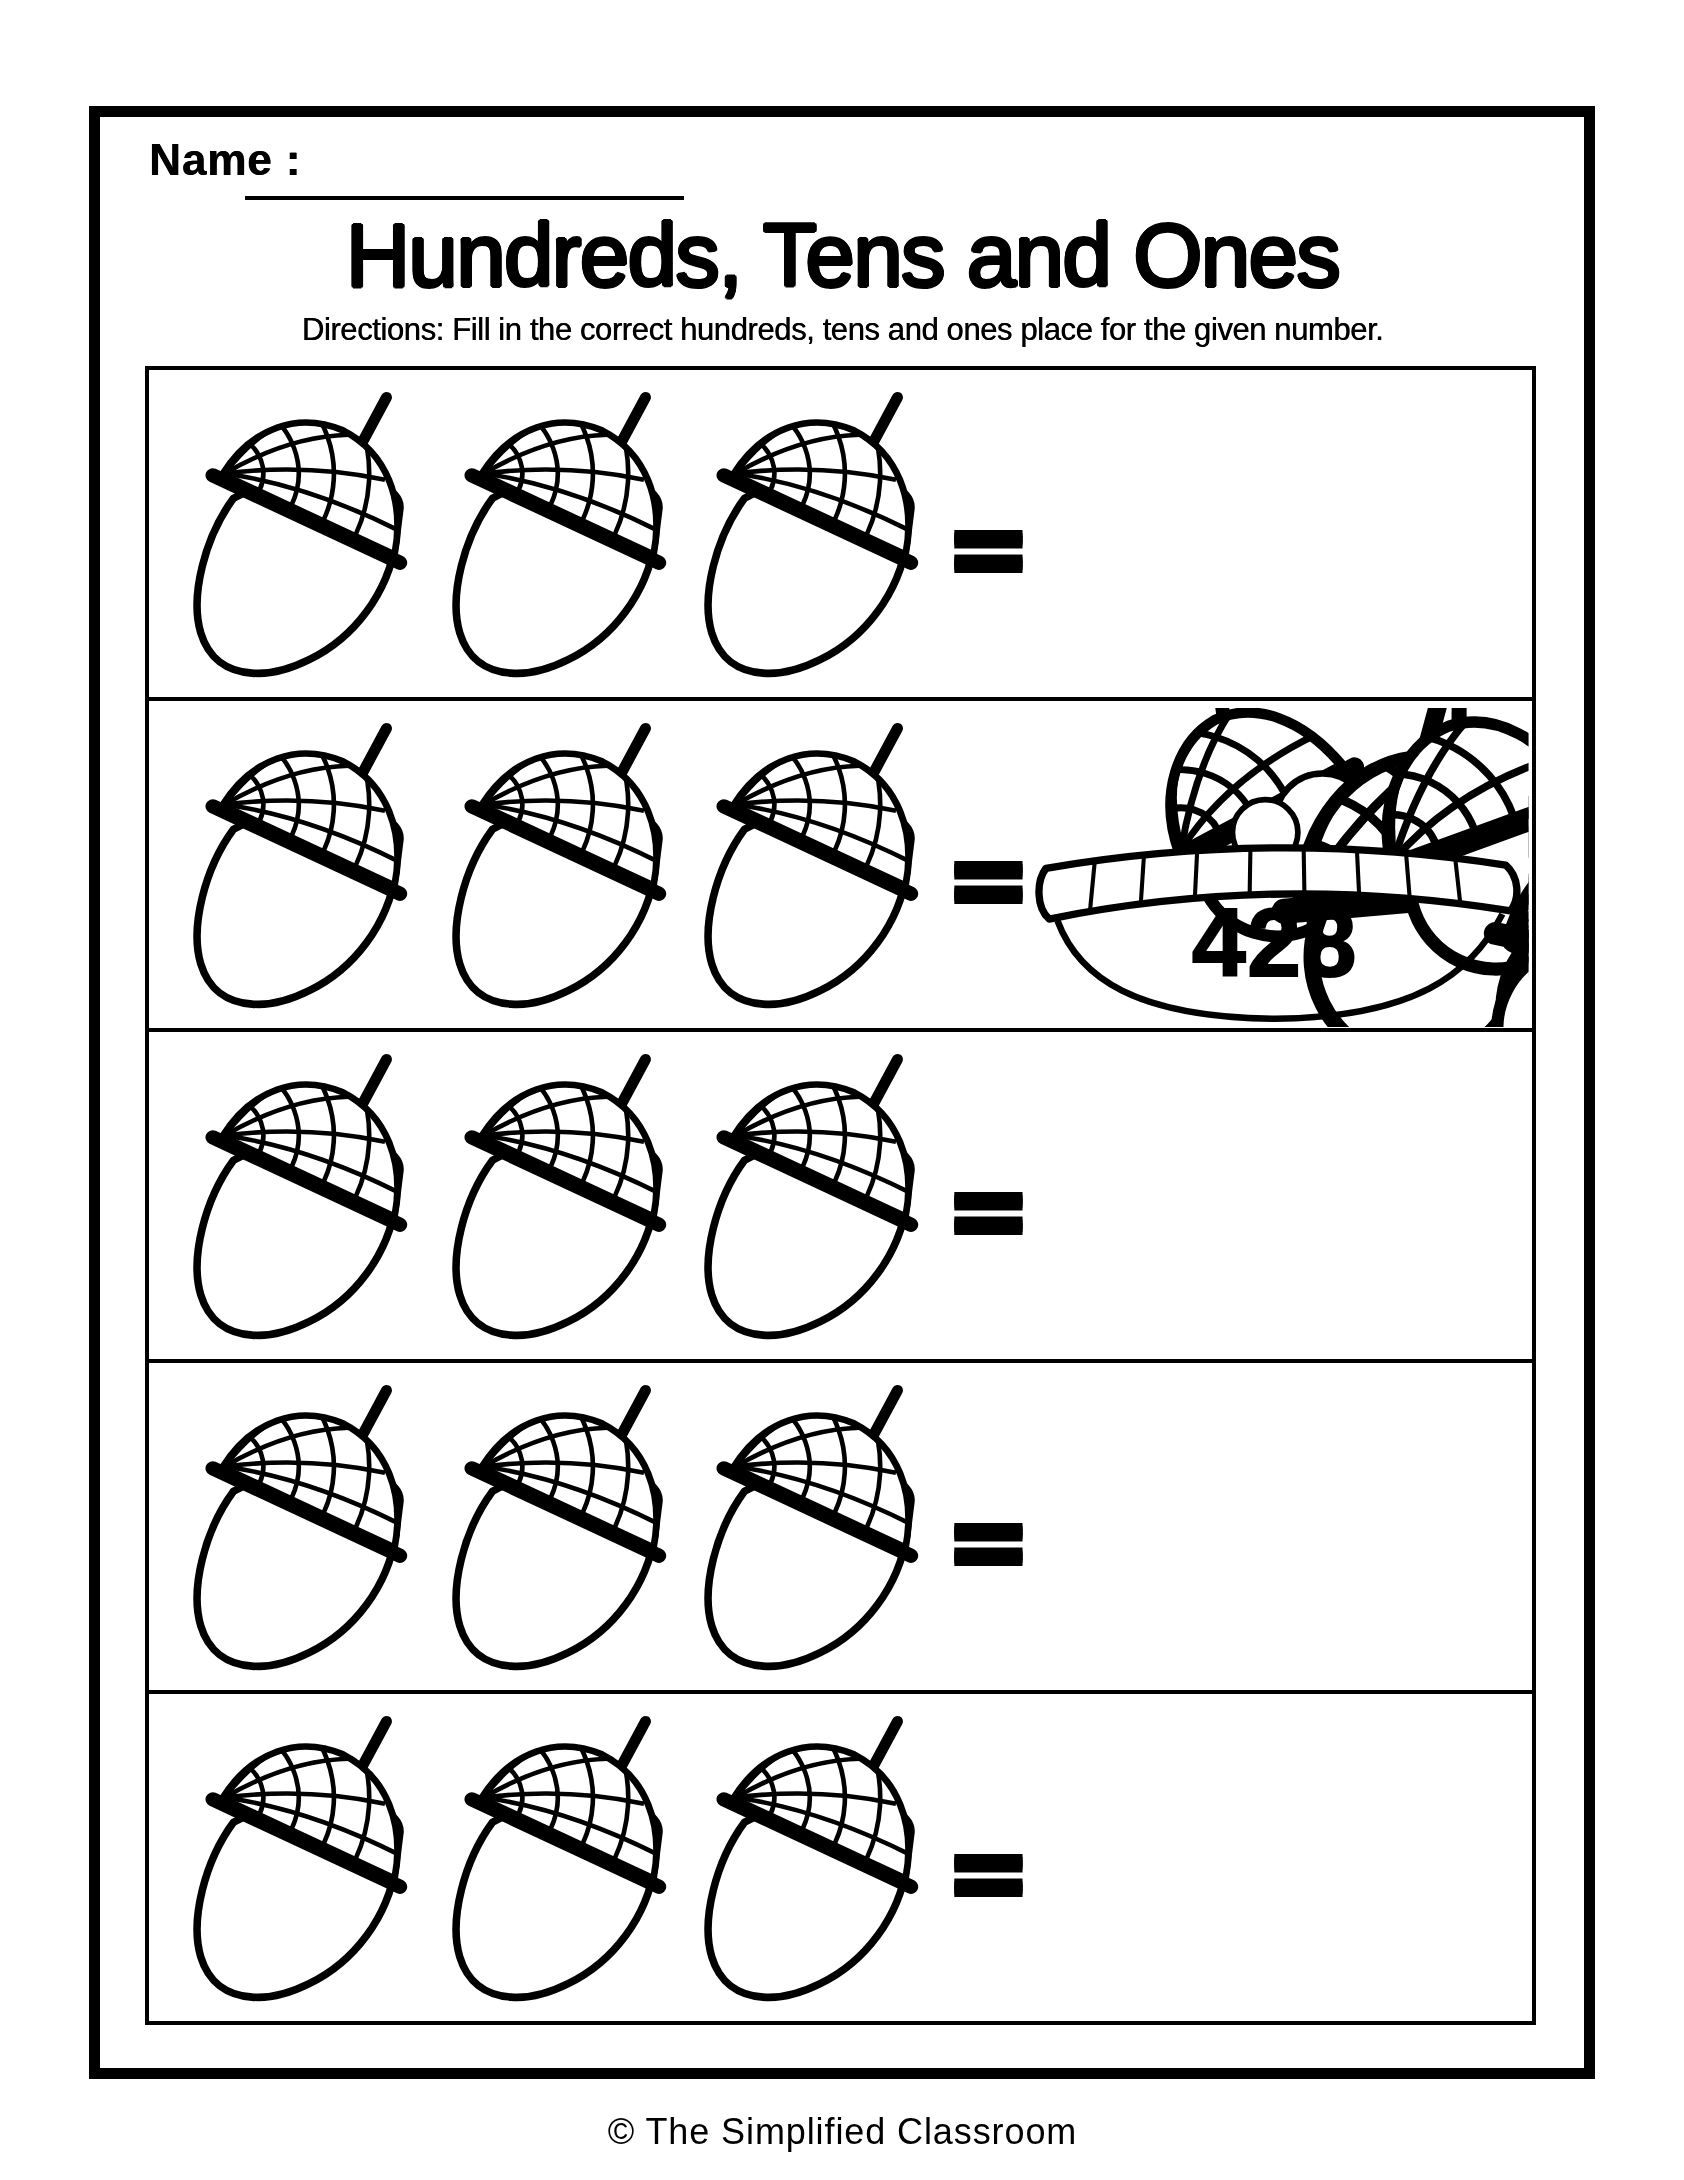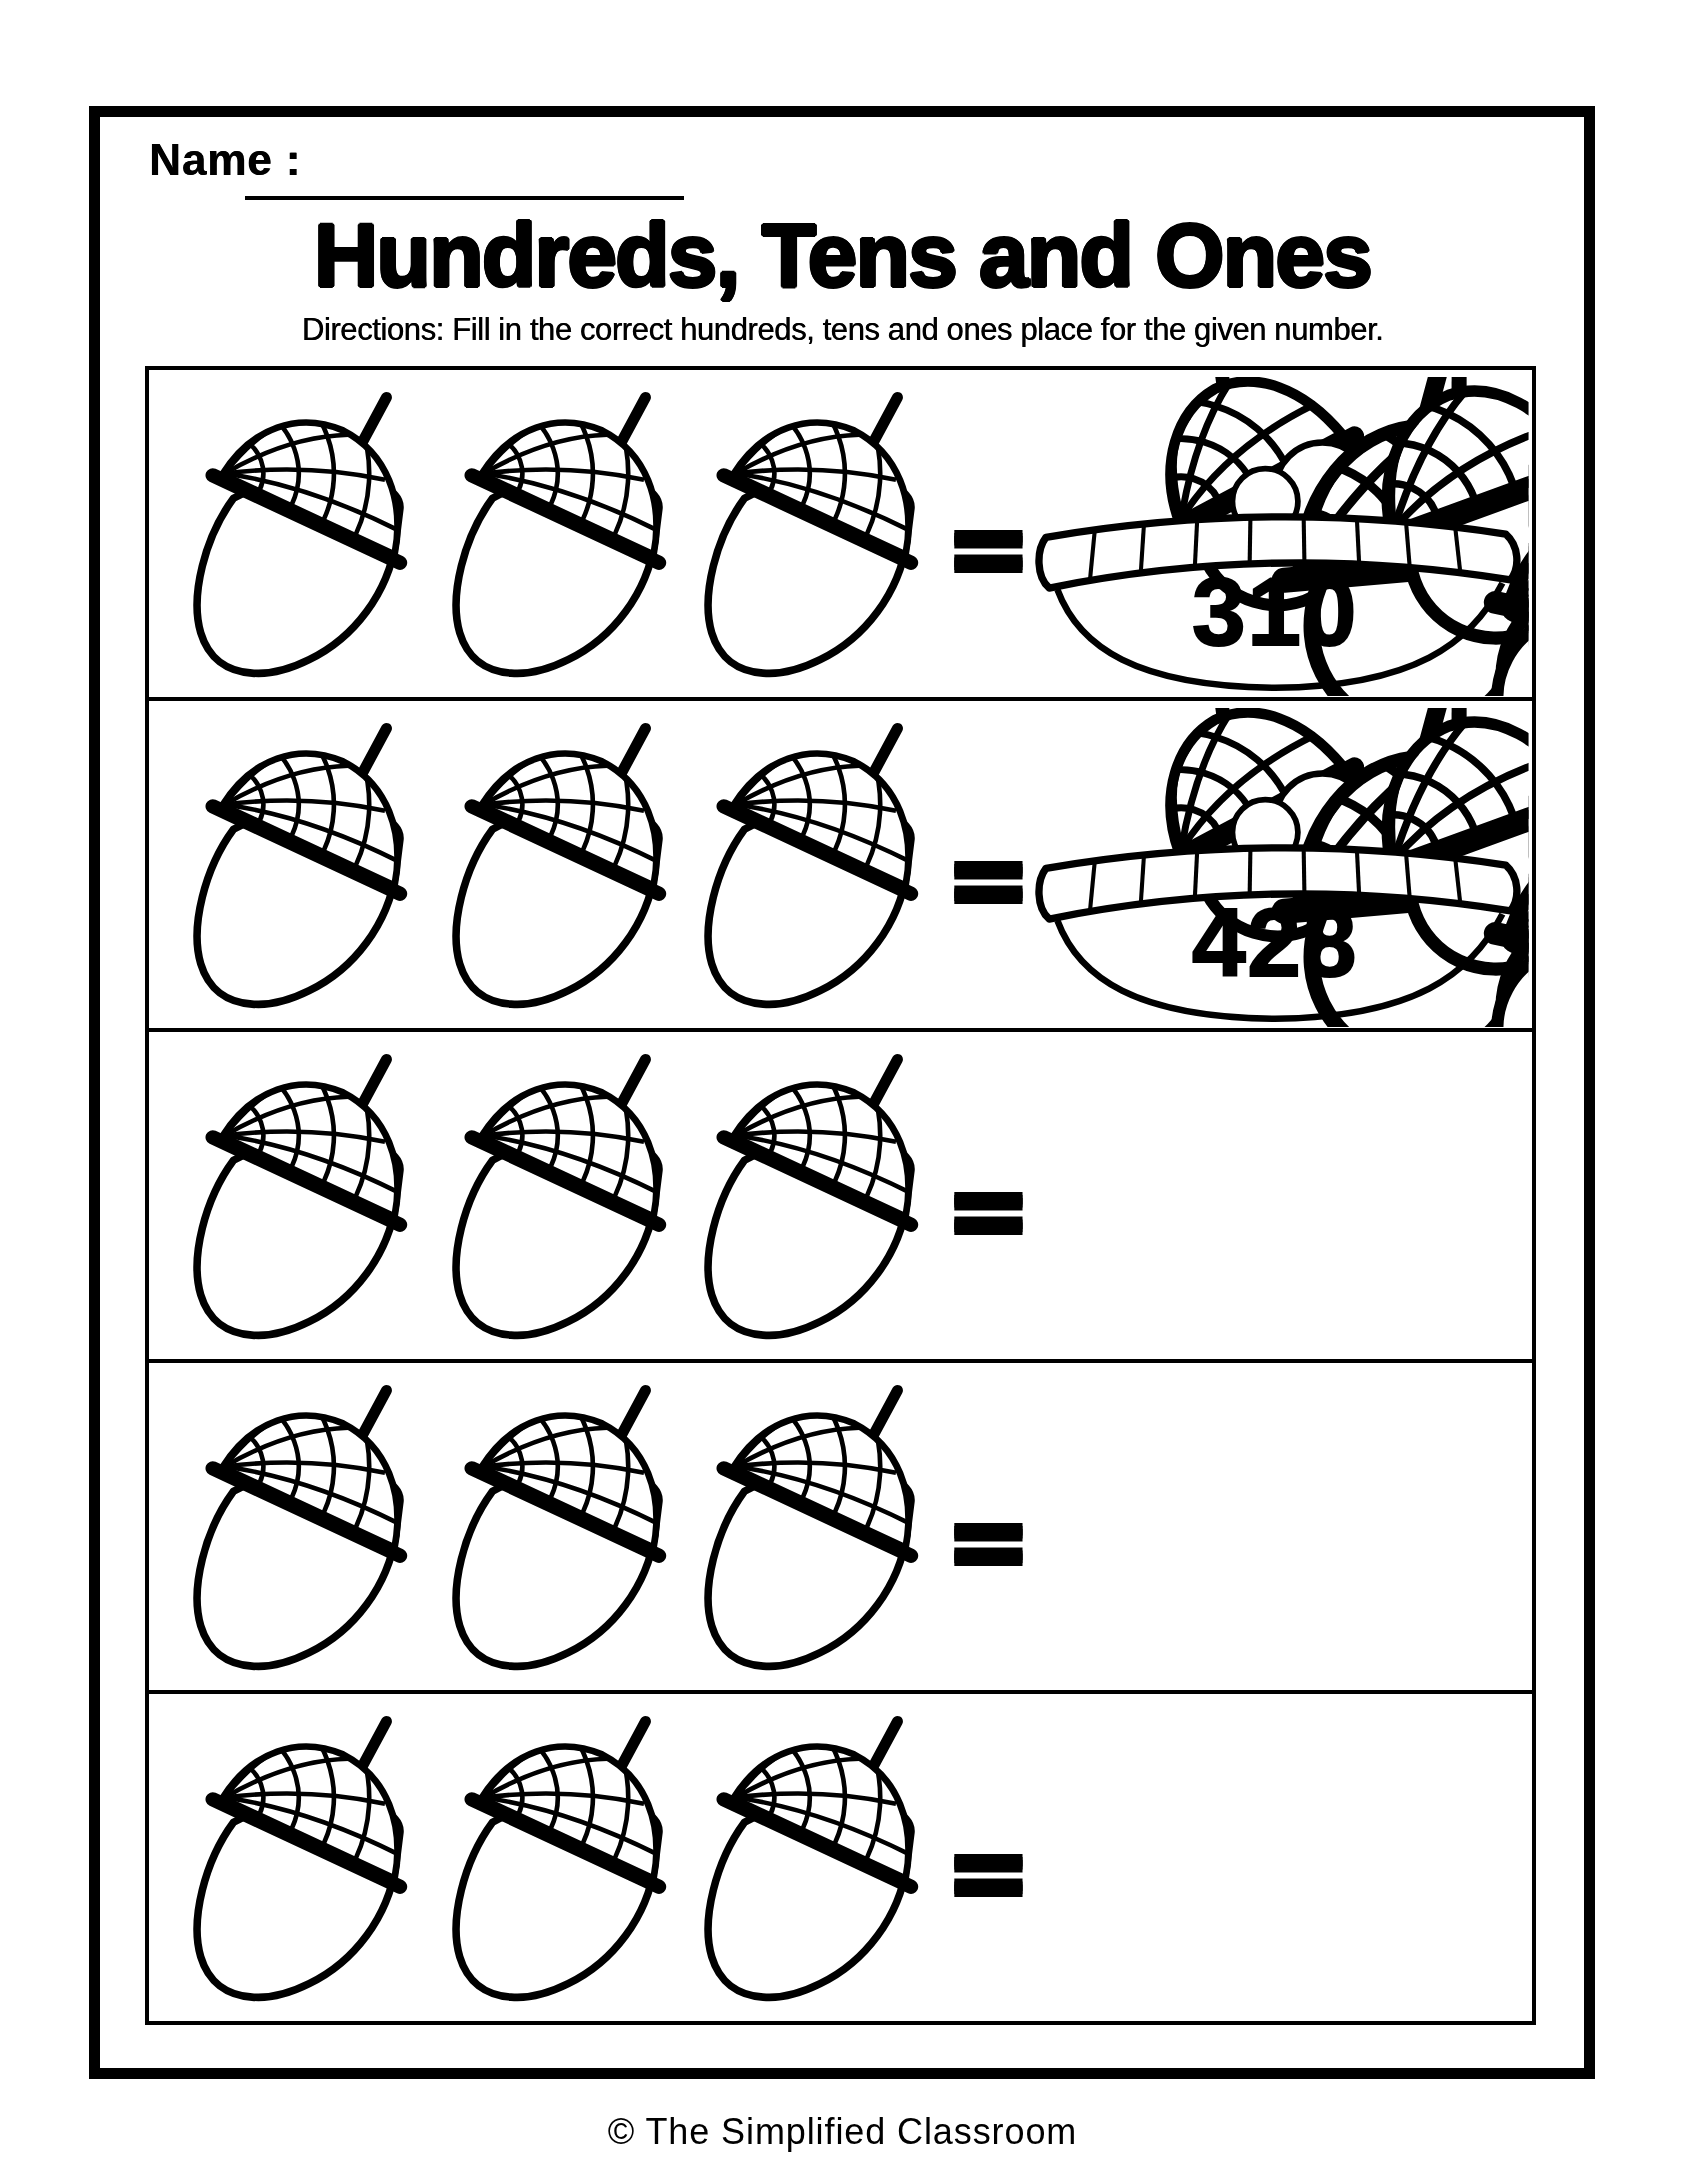--- a/index.html
+++ b/index.html
@@ -14,21 +14,21 @@
   .name-label{
     position:absolute;left:117px;top:135px;font-size:44px;font-weight:700;
     letter-spacing:0.9px;text-shadow:0.6px 0 #000;margin-left:32px;
   }
   .name-line{
     position:absolute;left:245px;top:143px;width:439px;height:53px;
     border-bottom:4.3px solid #000;background:transparent;
   }
   .title{
     position:absolute;left:0;top:204px;width:100%;text-align:center;
-    font-size:89px;font-weight:700;letter-spacing:-1.7px;
+    font-size:89px;font-weight:400;letter-spacing:-1.7px;
     text-shadow:1.7px 0 #000,-1.7px 0 #000,0 1.7px #000,0 -1.7px #000,
                 1.3px 1.3px #000,-1.3px 1.3px #000,1.3px -1.3px #000,-1.3px -1.3px #000;
     white-space:nowrap;
   }
   .directions{
     position:absolute;left:0;top:312px;width:100%;text-align:center;
     font-size:31px;font-weight:400;letter-spacing:-0.4px;text-shadow:0.5px 0 #000;
     white-space:nowrap;
   }
   .table{
@@ -143,26 +143,20 @@
     <svg class="acorn a1" viewBox="0 0 290 345">
         <use href="#sym-acorn"></use>
       </svg>
     <svg class="acorn a2" viewBox="0 0 290 345">
         <use href="#sym-acorn"></use>
       </svg>
     <svg class="acorn a3" viewBox="0 0 290 345">
         <use href="#sym-acorn"></use>
       </svg>
     <div class="equals">=</div>
-    <div class="bowl">
-      <svg viewBox="0 0 620 390">
-        <use href="#sym-bowl"></use>
-        <text class="bowl-num" x="310" y="328" text-anchor="middle">310</text>
-      </svg>
-    </div>
   </div>
 
   <div class="row">
     <svg class="acorn a1" viewBox="0 0 290 345">
         <use href="#sym-acorn"></use>
       </svg>
     <svg class="acorn a2" viewBox="0 0 290 345">
         <use href="#sym-acorn"></use>
       </svg>
     <svg class="acorn a3" viewBox="0 0 290 345">

